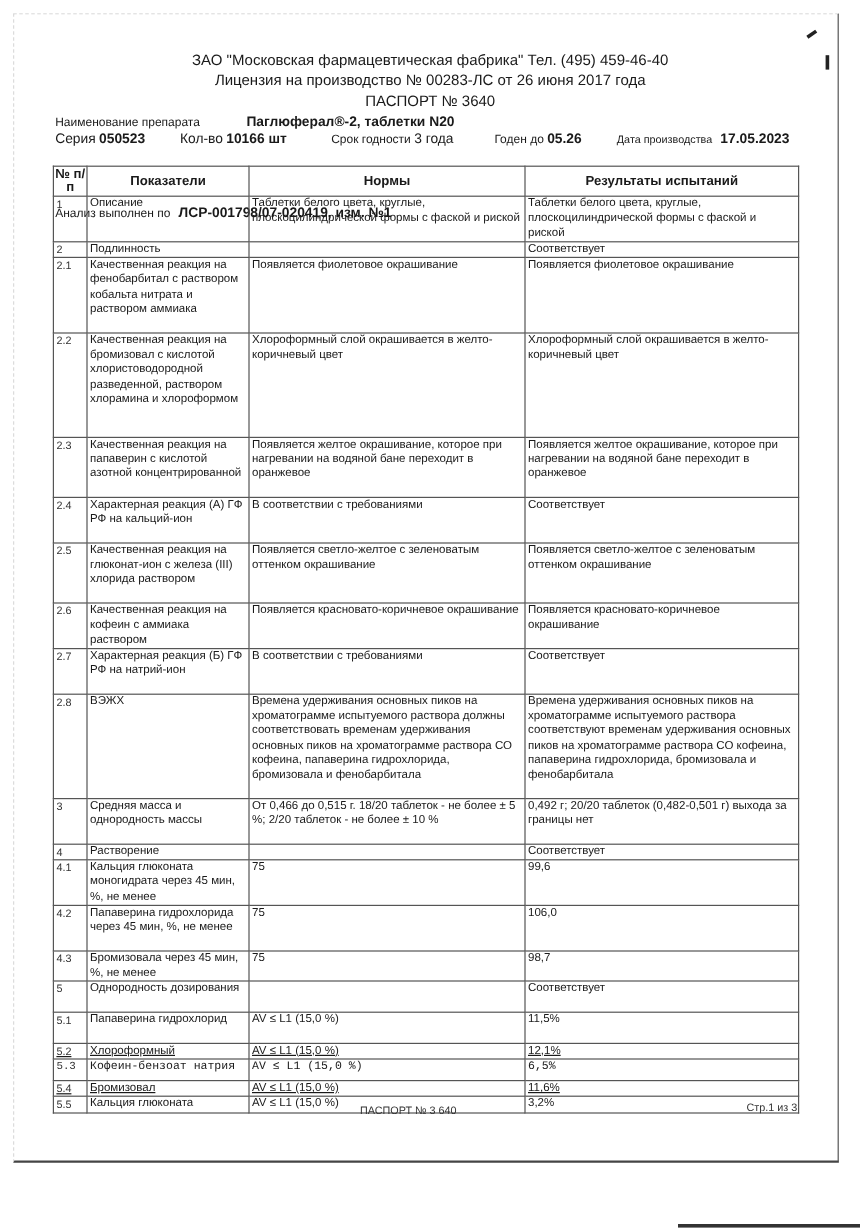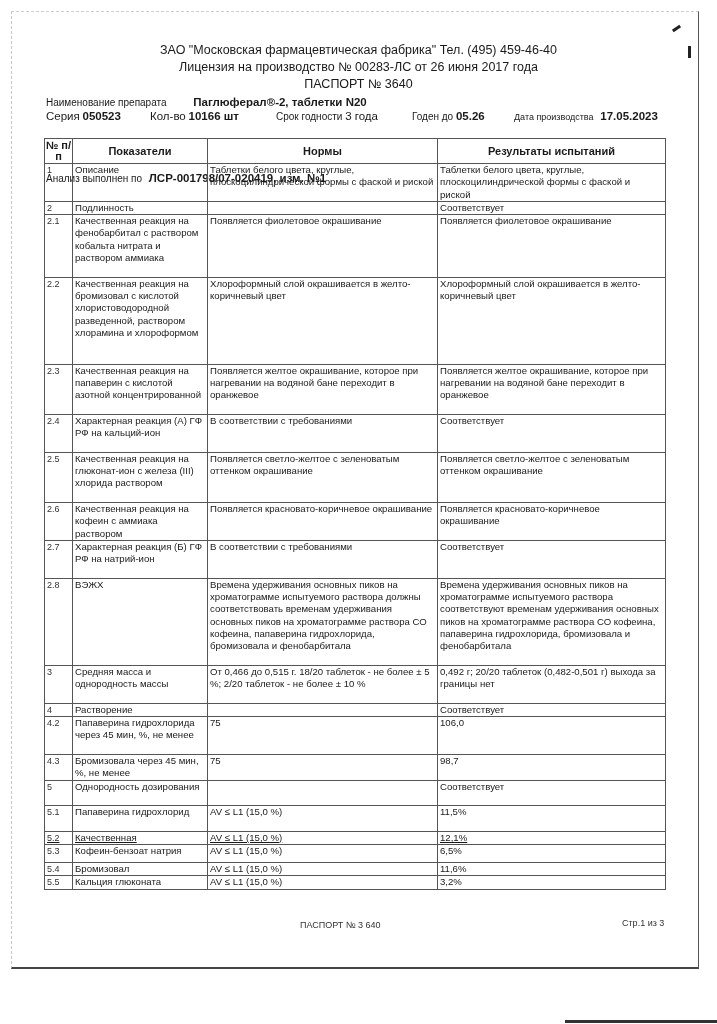--- a/index.html
+++ b/index.html
@@ -36,21 +36,21 @@
 <div class="bottom-mark"></div>
 <div class="scan-mark1"></div>
 <div class="scan-mark2"></div>
 
 <div class="hdr h1">ЗАО "Московская фармацевтическая фабрика" Тел. (495) 459-46-40</div>
 <div class="hdr h2">Лицензия на производство № 00283-ЛС от 26 июня 2017 года</div>
 <div class="hdr h3">ПАСПОРТ № 3640</div>
 
 <div class="meta" style="left:46px; top:96px;">
   <span>Наименование препарата</span>
-  <b style="margin-left:24px;">Паглюферал®-2, таблетки N20</b>
+  <b style="margin-left:36px;">Паглюферал®-2, таблетки N20</b>
 </div>
 
 <div class="meta" style="left:46px; top:110px;">
   <span class="big">Серия</span>
   <b>050523</b>
 </div>
 <div class="meta" style="left:150px; top:110px;">
   <span class="big">Кол-во</span>
   <b>10166 шт</b>
 </div>
@@ -153,20 +153,26 @@
         <td>От 0,466 до 0,515 г. 18/20 таблеток - не более ± 5 %; 2/20 таблеток - не более ± 10 %</td>
         <td>0,492 г; 20/20 таблеток (0,482-0,501 г) выхода за границы нет</td>
       </tr>
       <tr style="height: 13.3px;">
         <td class="num">4</td>
         <td>Растворение</td>
         <td></td>
         <td>Соответствует</td>
       </tr>
       <tr style="height: 37.9px;">
+        <td class="num">4.1</td>
+        <td>Кальция глюконата моногидрата через 45 мин, %, не менее</td>
+        <td>75</td>
+        <td>99,6</td>
+      </tr>
+      <tr style="height: 37.9px;">
         <td class="num">4.2</td>
         <td>Папаверина гидрохлорида через 45 мин, %, не менее</td>
         <td>75</td>
         <td>106,0</td>
       </tr>
       <tr style="height: 25.6px;">
         <td class="num">4.3</td>
         <td>Бромизовала через 45 мин, %, не менее</td>
         <td>75</td>
         <td>98,7</td>
@@ -178,31 +184,31 @@
         <td>Соответствует</td>
       </tr>
       <tr style="height: 25.6px;">
         <td class="num">5.1</td>
         <td>Папаверина гидрохлорид</td>
         <td>AV ≤ L1 (15,0 %)</td>
         <td>11,5%</td>
       </tr>
       <tr style="height: 13.3px; text-decoration: underline;">
         <td class="num">5.2</td>
-        <td>Качественная</td>
+        <td>Хлороформный</td>
         <td>AV ≤ L1 (15,0 %)</td>
         <td>12,1%</td>
       </tr>
-      <tr style="height: 18px;">
+      <tr style="height: 18px; font-family: Liberation Mono, monospace;">
         <td class="num">5.3</td>
         <td>Кофеин-бензоат натрия</td>
         <td>AV ≤ L1 (15,0 %)</td>
         <td>6,5%</td>
       </tr>
-      <tr style="height: 13.3px;">
+      <tr style="height: 13.3px; text-decoration: underline;">
         <td class="num">5.4</td>
         <td>Бромизовал</td>
         <td>AV ≤ L1 (15,0 %)</td>
         <td>11,6%</td>
       </tr>
       <tr style="height: 13.3px;">
         <td class="num">5.5</td>
         <td>Кальция глюконата</td>
         <td>AV ≤ L1 (15,0 %)</td>
         <td>3,2%</td>

